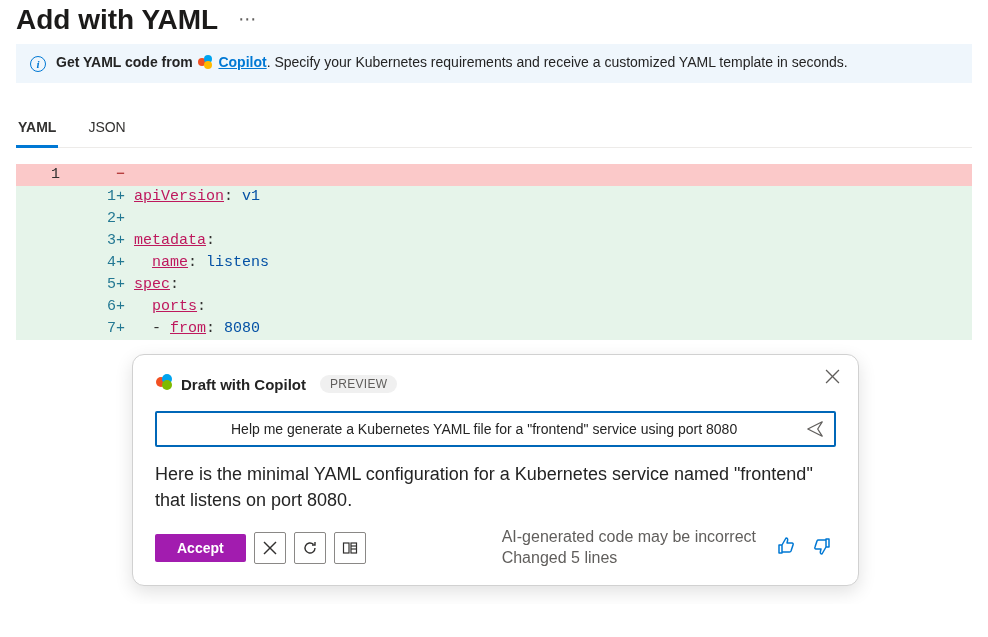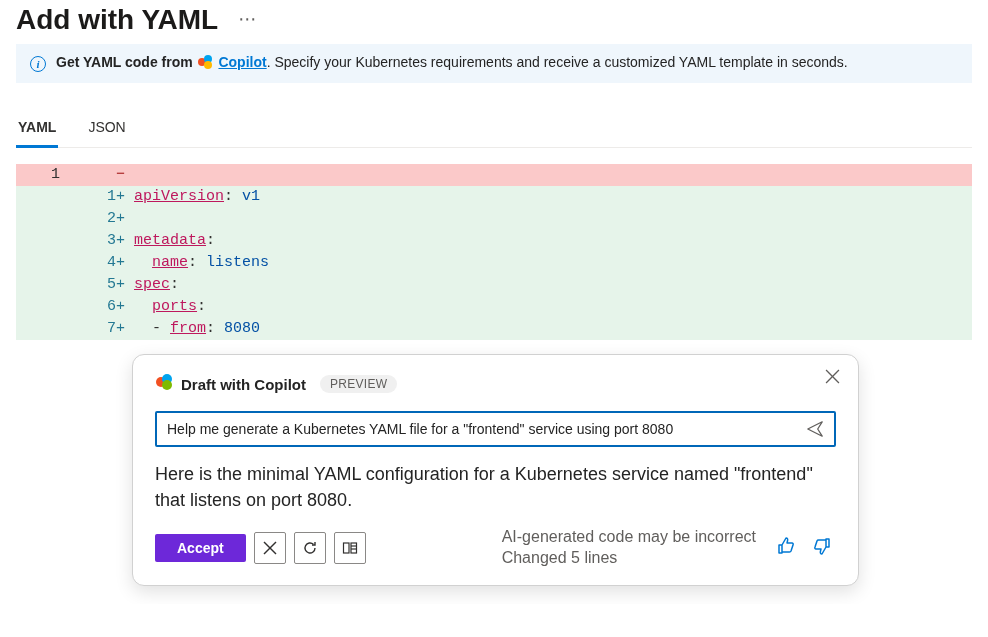--- a/index.html
+++ b/index.html
@@ -55,27 +55,27 @@
     padding: 18px 22px 16px 22px;
     font-family: "Segoe UI", Arial, sans-serif;
   }
   .p-head { display: flex; align-items: center; gap: 8px; }
   .p-head .ptitle { font-size: 15px; font-weight: 600; color: #242424; }
   .preview-pill { background: #f0f0f0; font-size: 12px; font-weight: 400; letter-spacing: .3px; color: #605e5c; padding: 2px 10px; border-radius: 10px; margin-left: 6px; }
   .close-x { position: absolute; top: 14px; right: 18px; cursor: pointer; color: #605e5c; }
   .close-x svg { display: block; }
 
   .prompt-box { margin-top: 16px; border: 2px solid #0067b8; border-radius: 2px; display: flex; align-items: center; }
-  .prompt-box input { flex: 1; border: 0; outline: 0; font-size: 14px; color: #242424; padding: 8px 10px; font-family: inherit; background: transparent; }
+  .prompt-box input { flex: 1; border: 0; outline: 0; font-size: 14px; color: #242424; padding: 8px 26px; font-family: inherit; background: transparent; margin-left: 48px; }
   .send-btn { padding: 6px 10px; color: #605e5c; cursor: pointer; display: flex; align-items: center; }
 
   .response { margin-top: 14px; font-size: 18px; color: #242424; line-height: 1.45; }
 
   .actions { margin-top: 14px; display: flex; align-items: center; gap: 8px; }
-  .btn-primary { background: #6d28d9; color: #fff; border: 0; font-size: 14px; font-weight: 600; padding: 6px 22px; border-radius: 2px; cursor: pointer; }
+  .btn-primary { background: #a21caf; color: #fff; border: 0; font-size: 14px; font-weight: 600; padding: 6px 22px; border-radius: 2px; cursor: pointer; }
   .sq { width: 32px; height: 32px; border: 1px solid #8a8886; border-radius: 2px; display: inline-flex; align-items: center; justify-content: center; cursor: pointer; color: #323130; }
   .spacer { flex: 1; }
   .disclaim { font-size: 16px; color: #605e5c; line-height: 1.3; text-align: left; margin-right: 8px; }
   .thumb { color: #0078d4; cursor: pointer; padding: 2px 4px; }
 </style>
 </head>
 <body>
 
 <div class="page">
 

